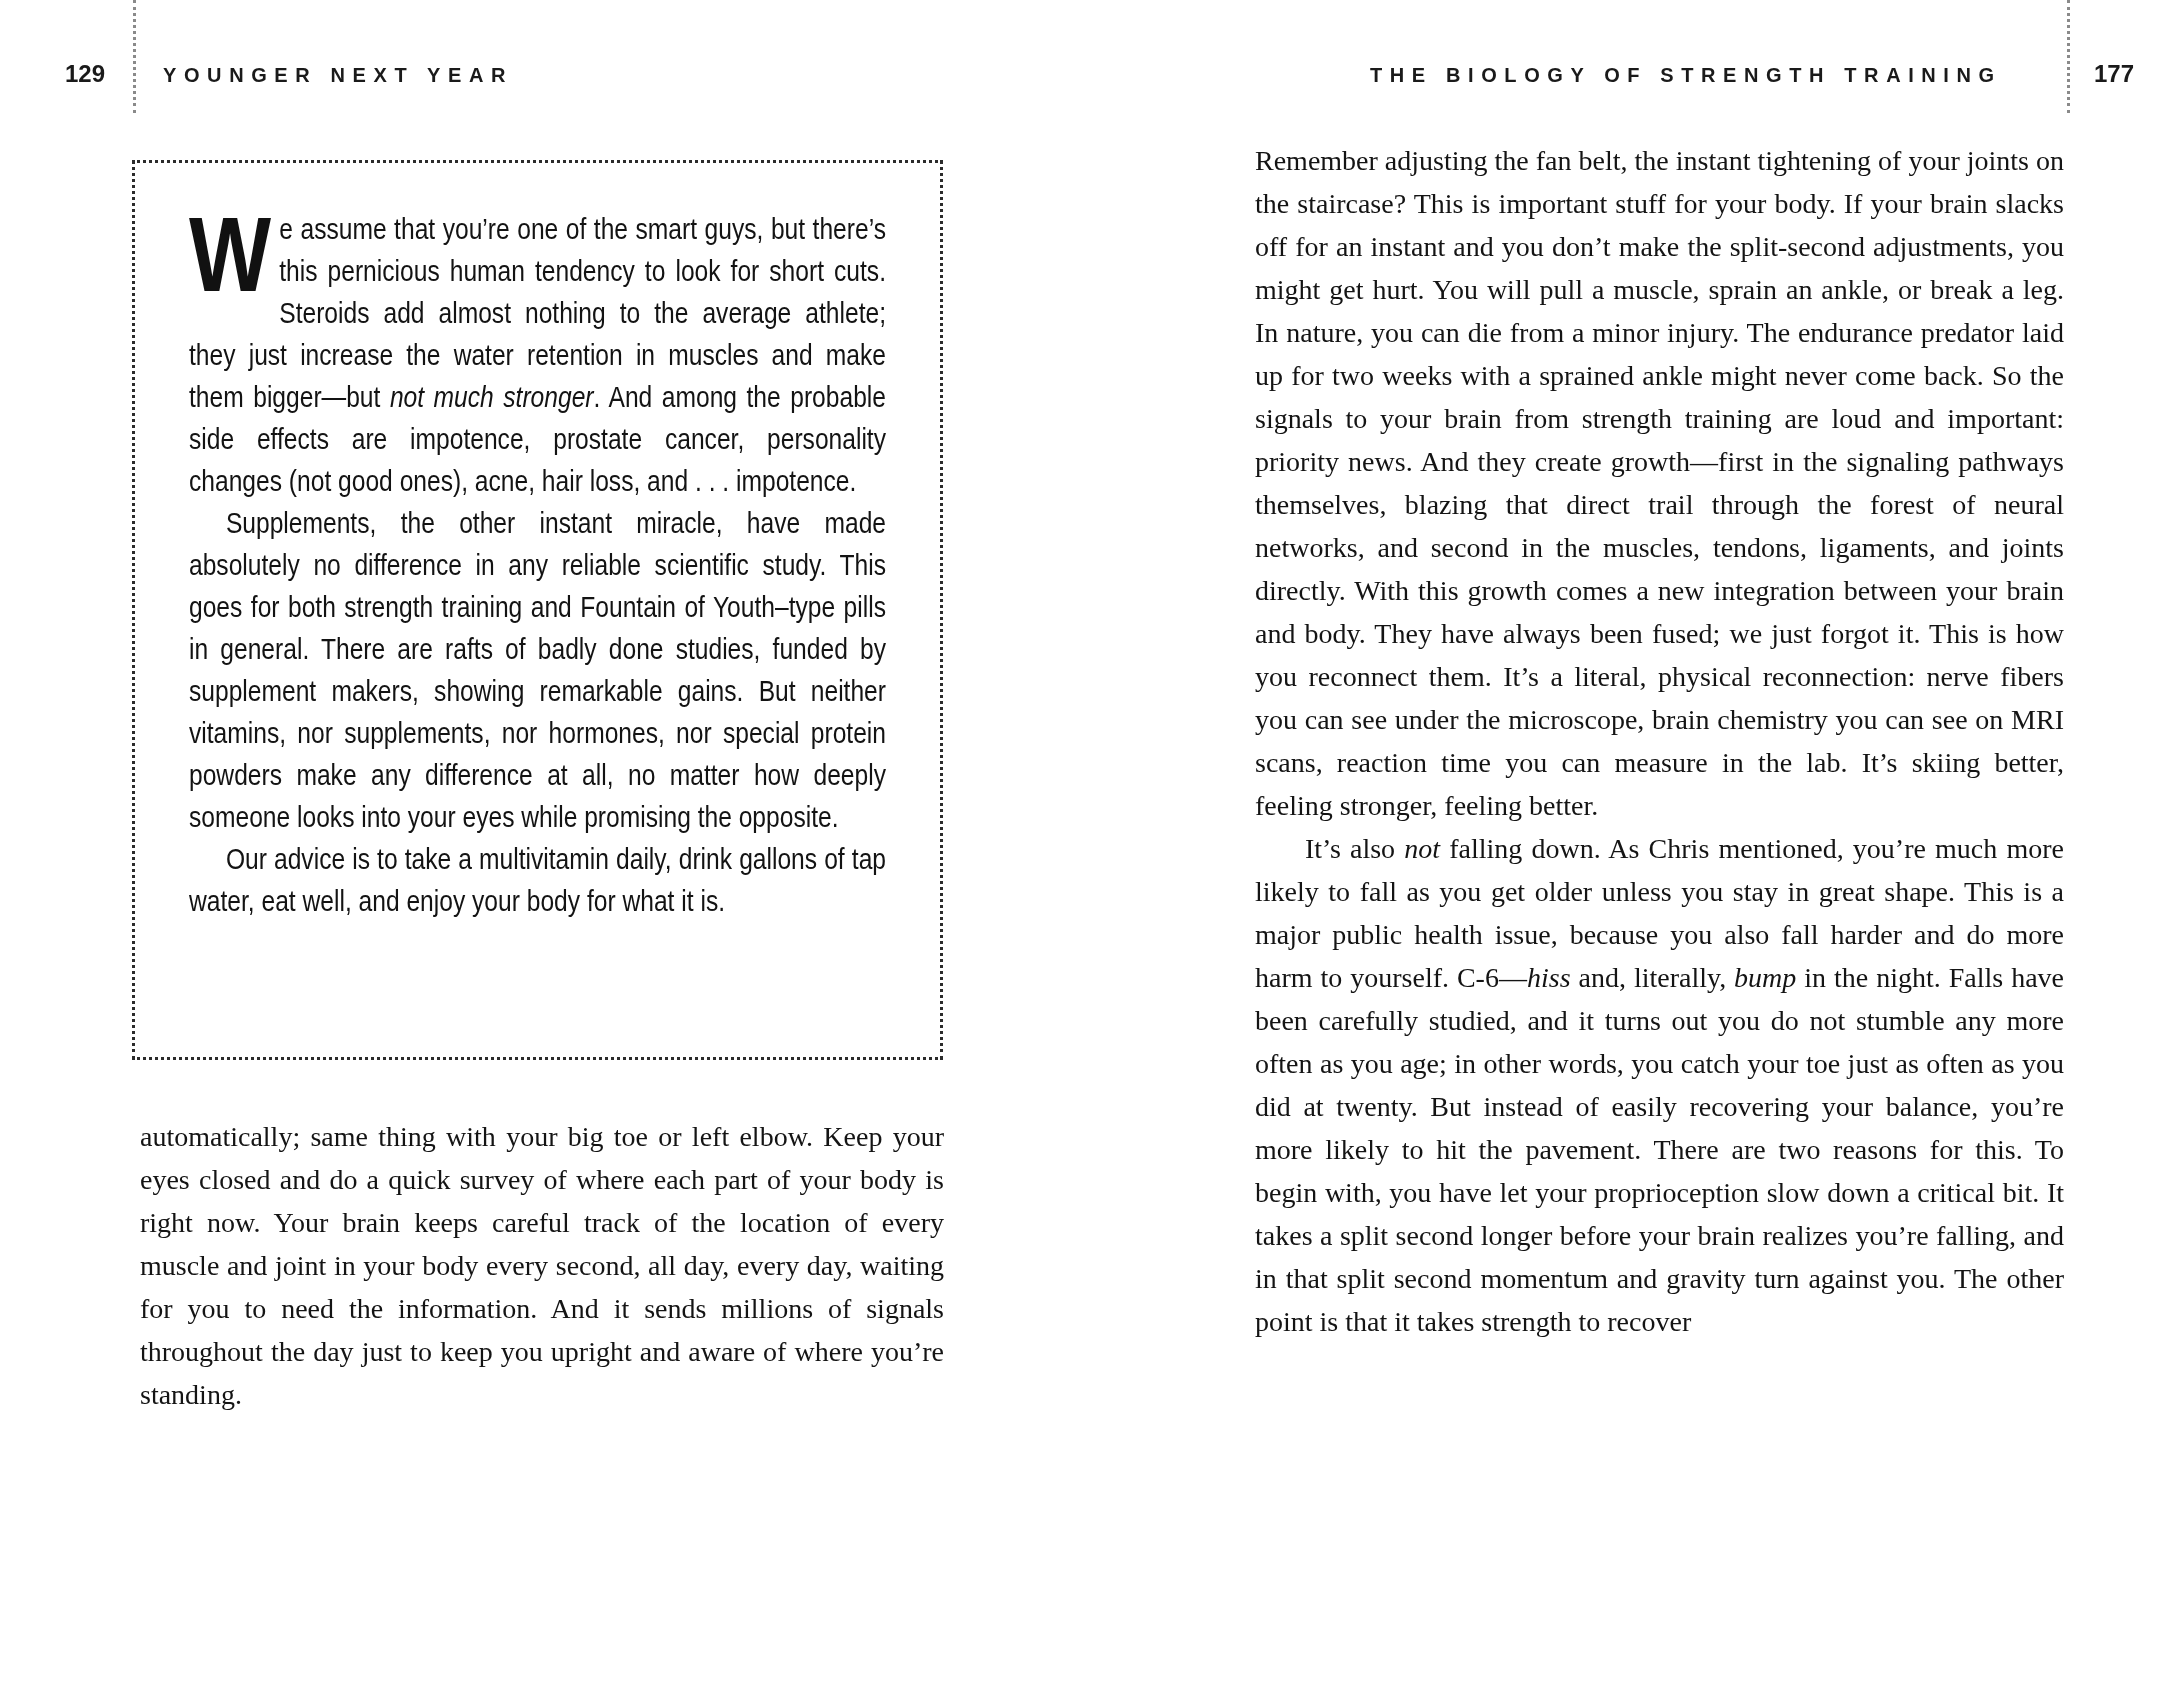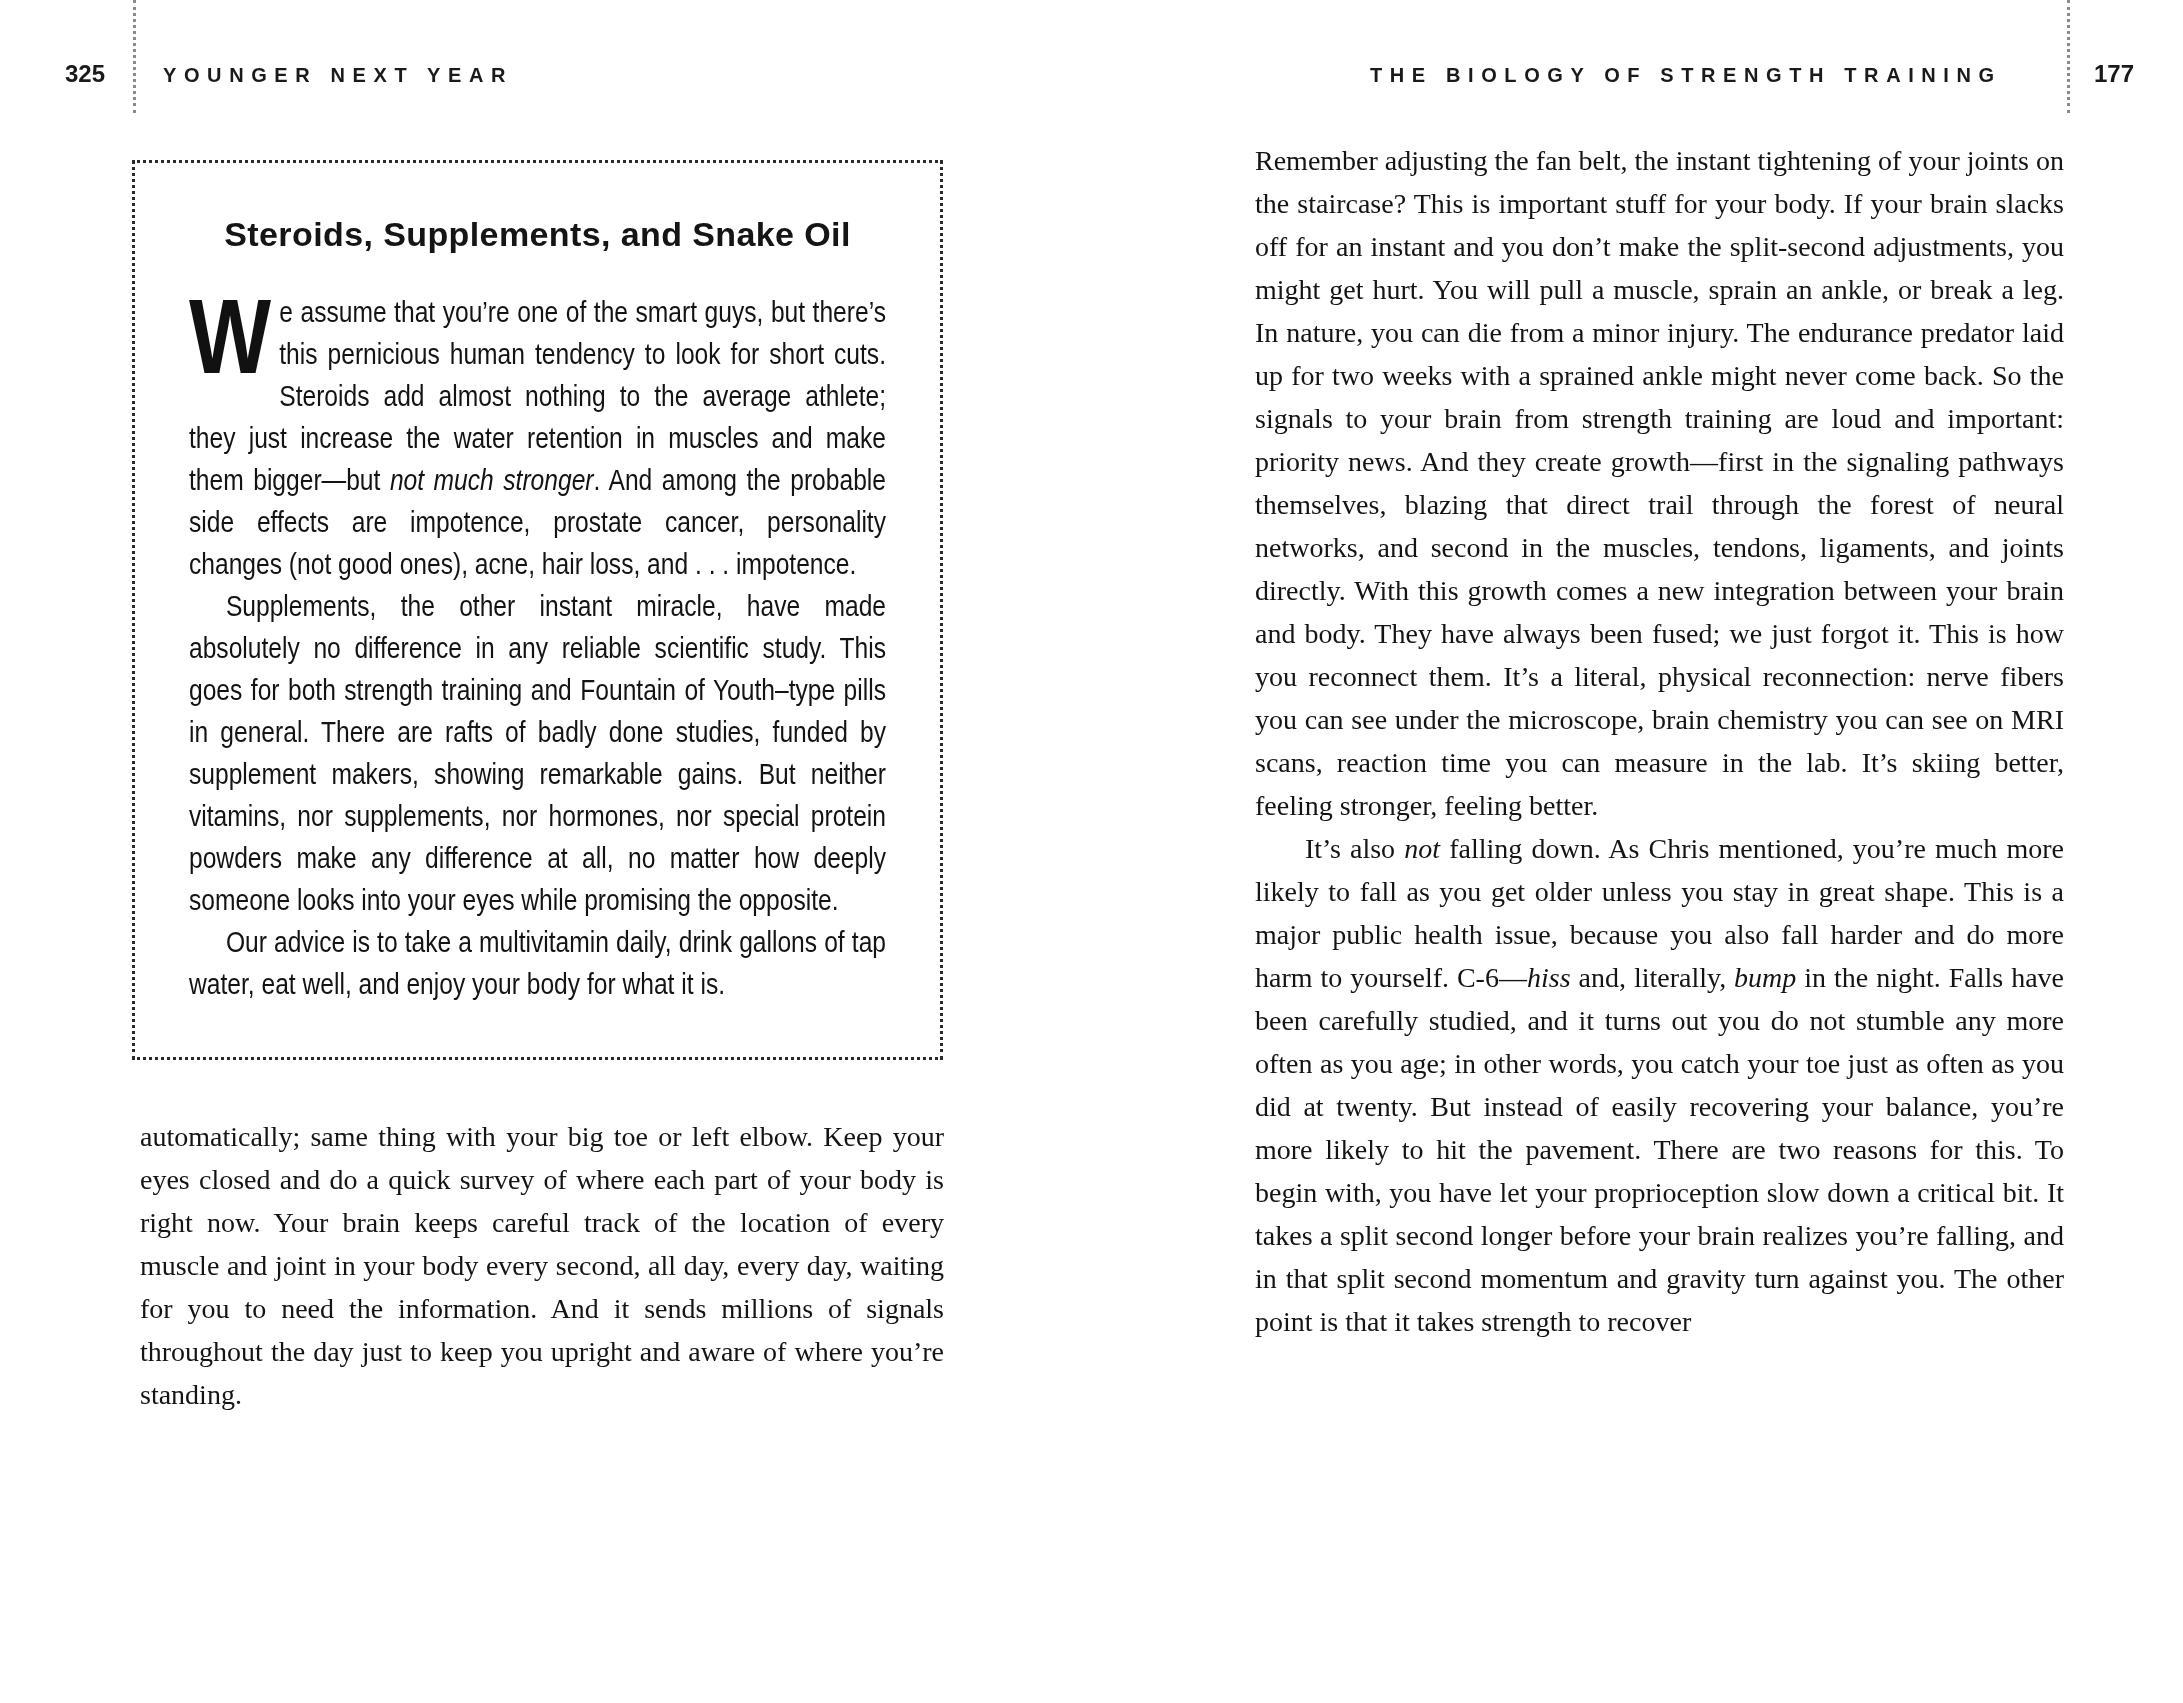--- a/index.html
+++ b/index.html
@@ -104,30 +104,29 @@
   .page-body.left-body  { left: 140px;  top: 1115px; width: 804px; }
   .page-body.right-body { left: 1255px; top: 139px;  width: 809px; }
 
   em { font-style: italic; }
 </style>
 </head>
 <body>
 
 <div class="spread">
 
-  <div class="page-num left">325</div>
+  <div class="page-num left">129</div>
   <div class="head-rule left"></div>
   <div class="running-head left">YOUNGER NEXT YEAR</div>
 
   <div class="running-head right">THE BIOLOGY OF STRENGTH TRAINING</div>
   <div class="head-rule right"></div>
   <div class="page-num right">177</div>
 
   <div class="sidebar-box">
-    <div class="box-title">Steroids, Supplements, and Snake Oil</div>
     <div class="box-body">
       <p>
         <span class="drop-cap">W</span><span><span>e assume that you’re one of the smart guys, but there’s this pernicious human tendency to look for short cuts. Steroids add almost nothing to the average athlete; they just increase the water retention in muscles and make them bigger—but </span><em>not much stronger</em><span>. And among the probable side effects are impotence, prostate cancer, personality changes (not good ones), acne, hair loss, and . . . impotence.</span></span>
       </p>
       <p class="indent"><span>Supplements, the other instant miracle, have made absolutely no difference in any reliable scientific study. This goes for both strength training and Fountain of Youth–type pills in general. There are rafts of badly done studies, funded by supplement makers, showing remarkable gains. But neither vitamins, nor supplements, nor hormones, nor special protein powders make any difference at all, no matter how deeply someone looks into your eyes while promising the opposite.</span></p>
       <p class="indent"><span>Our advice is to take a multivitamin daily, drink gallons of tap water, eat well, and enjoy your body for what it is.</span></p>
     </div>
   </div>
 
   <div class="page-body left-body">

